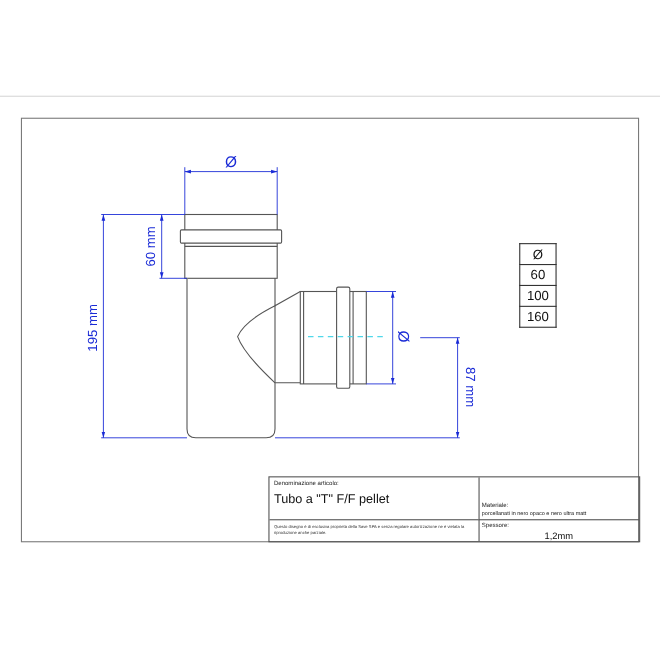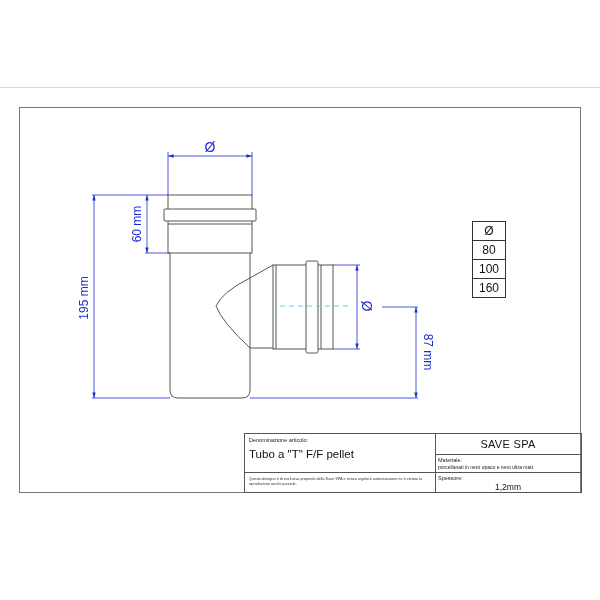--- a/index.html
+++ b/index.html
@@ -82,21 +82,21 @@
   <text class="dim-text" x="0" y="0" font-size="14" text-anchor="middle" transform="translate(372,306) rotate(-90)">Ø</text>
   <text class="dim-text" x="0" y="0" font-size="12" text-anchor="middle" transform="translate(424,352) rotate(90)">87 mm</text>
 </svg>
 
 <table class="size-table">
   <tbody>
       <tr>
         <td>Ø</td>
       </tr>
   <tr>
-        <td>80</td>
+        <td>60</td>
       </tr>
   <tr>
         <td>100</td>
       </tr>
   <tr>
         <td>160</td>
       </tr>
 </tbody>
   </table>
 
@@ -104,23 +104,20 @@
   <div class="tb-left">
     <div class="tb-cell" style="top:0;width:190px;height:39px;border-bottom:1px solid #555;">
       <span class="lbl-small">Denominazione articolo:</span>
       <span class="article-name">Tubo a "T" F/F pellet</span>
     </div>
     <div class="tb-cell" style="top:39px;width:190px;height:19px;">
       <span class="fine-print">Questo disegno è di esclusiva proprietà della Save SPA e senza regolare autorizzazione ne è vietata la riproduzione anche parziale.</span>
     </div>
   </div>
   <div class="tb-right">
-    <div class="tb-cell" style="top:0;width:146px;height:21px;border-bottom:1px solid #555;">
-      <span class="company">SAVE SPA</span>
-    </div>
     <div class="tb-cell" style="top:21px;width:146px;height:18px;border-bottom:1px solid #555;">
       <span class="lbl-small" style="top:2px;left:3px;">Materiale:</span>
       <span class="material">porcellanati in nero opaco e nero ultra matt</span>
     </div>
     <div class="tb-cell" style="top:39px;width:146px;height:19px;">
       <span class="lbl-small" style="top:2px;left:3px;">Spessore:</span>
       <span class="thickness">1,2mm</span>
     </div>
   </div>
 </div>

